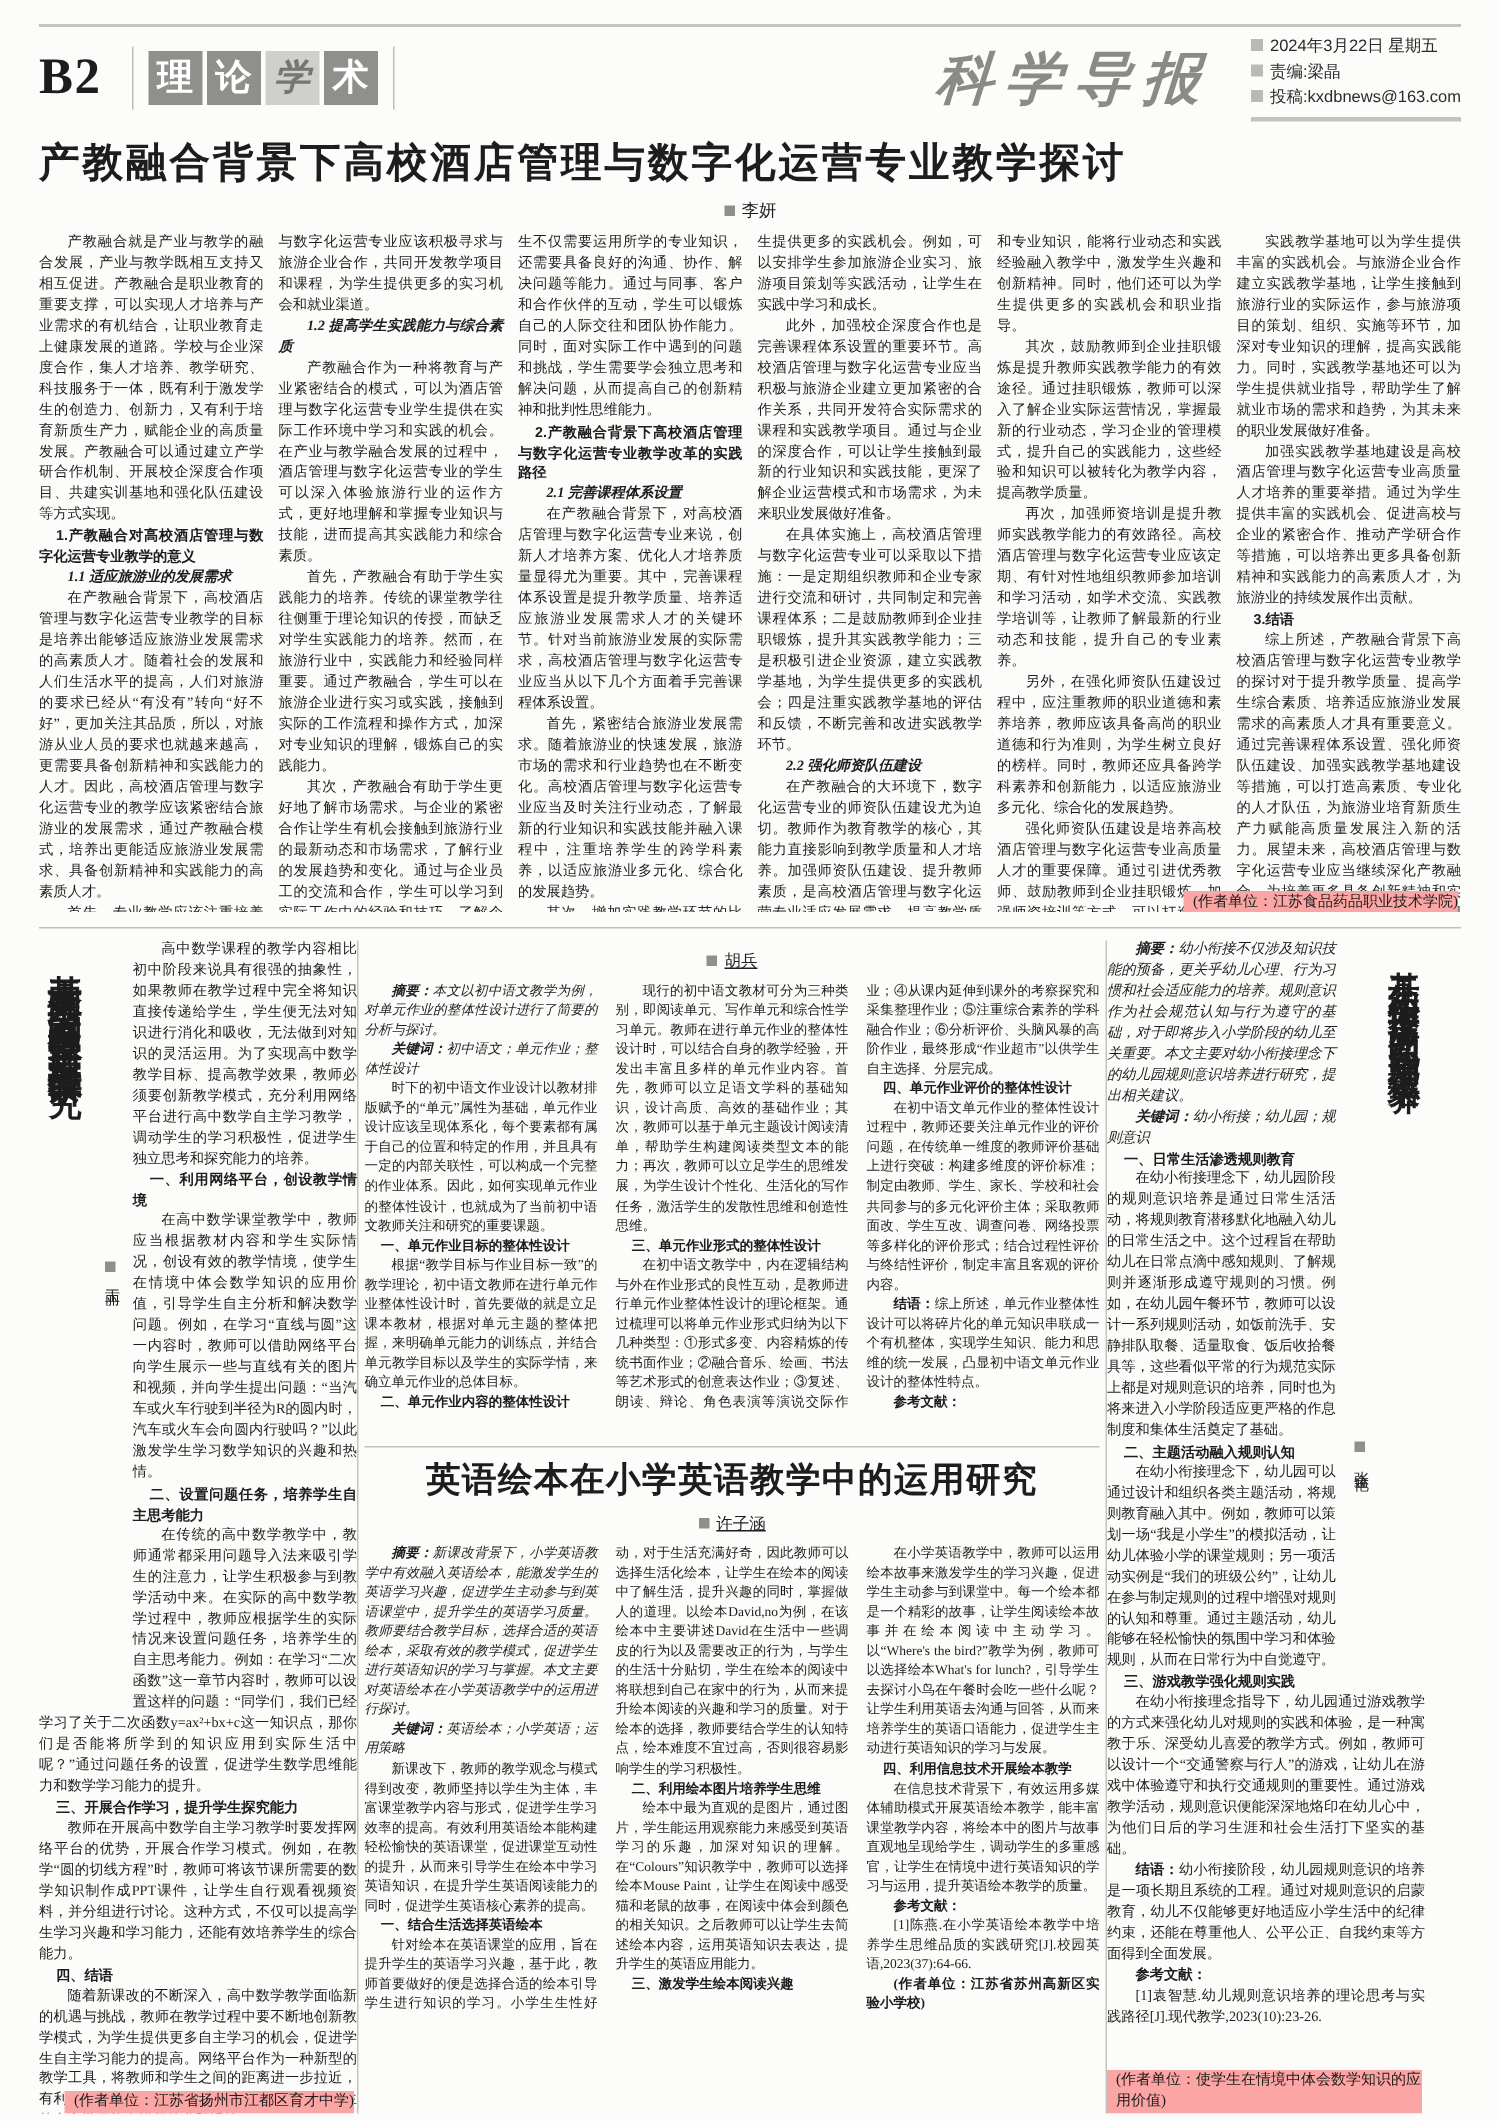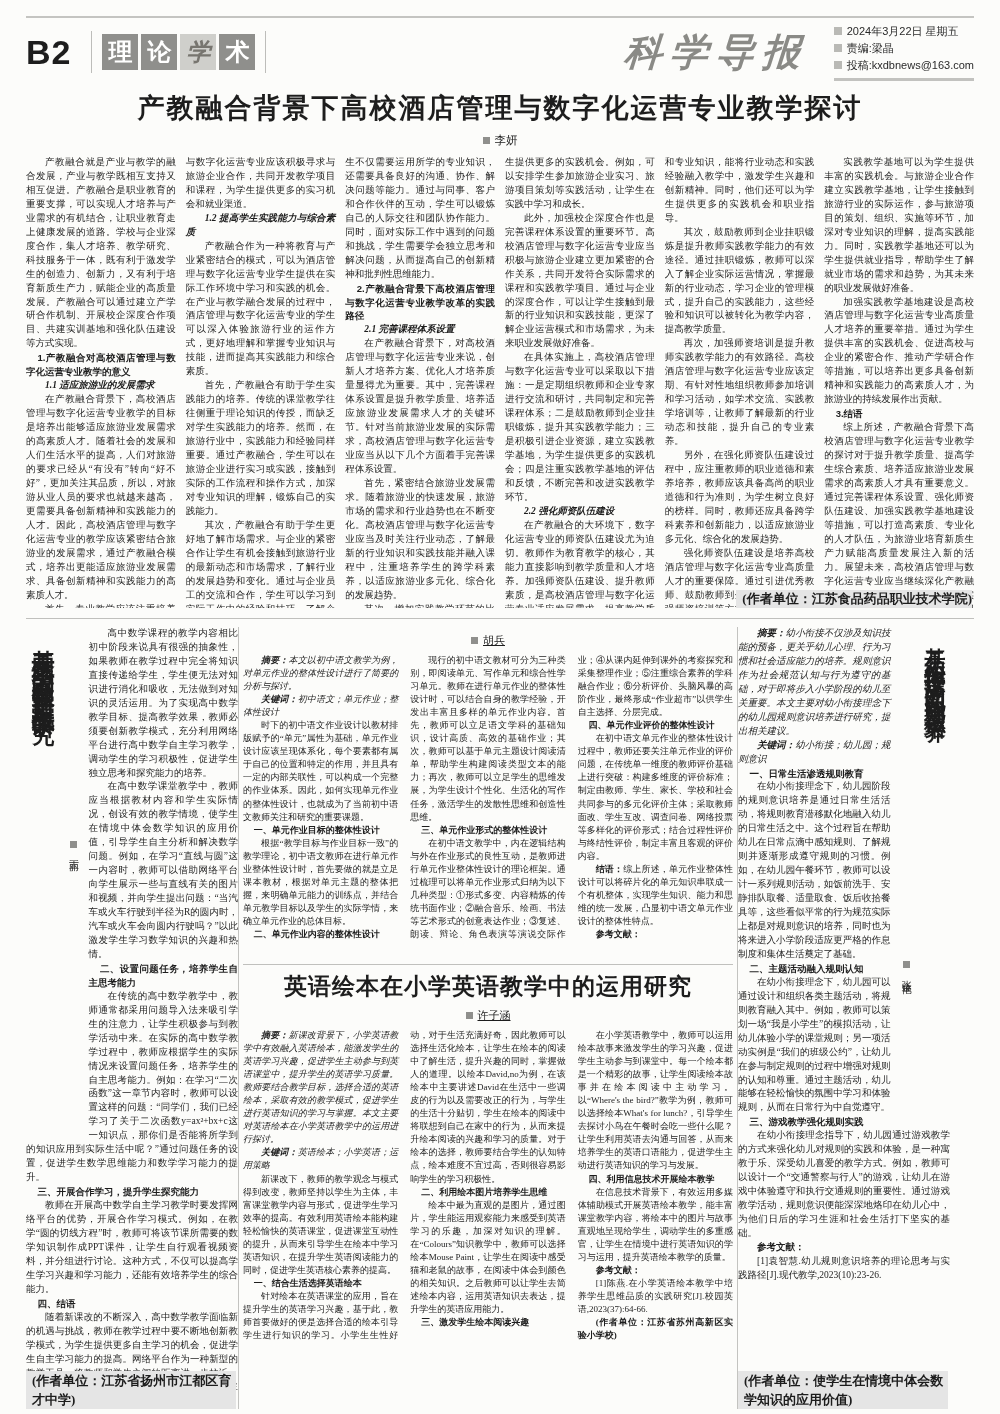--- a/index.html
+++ b/index.html
@@ -2,47 +2,47 @@
 <html><head>
 <meta charset="utf-8">
 <style>
   * { margin:0; padding:0; box-sizing:border-box; }
   html,body { background:#d9d9d6; }
   body { font-family:"Liberation Serif","DejaVu Serif",serif; color:#1d1d1d; }
   .page { width:1000px; height:1414px; margin:0 auto; background:#fcfcfa; padding:16px 26px 20px 26px; overflow:hidden; position:relative; }
 
   
   .hdr { border-top:2px solid #c4c4c1; padding-top:6px; height:64px; display:flex; align-items:center; }
-  .hdr-pageno { font-size:34px; font-weight:700; font-family:Liberation Sans, sans-serif; letter-spacing:1px; margin-right:10px; }
+  .hdr-pageno { font-size:34px; font-weight:700; font-family:Liberation Serif, serif; letter-spacing:1px; margin-right:10px; }
   .hdr-sep { width:1px; height:42px; background:#bdbdba; margin:0 10px; }
   .logo-row { display:flex; gap:3px; }
   .logo-box { width:36px; height:36px; background:#8f8f8c; color:#fff; font-family:"Liberation Sans",sans-serif; font-weight:700; font-size:24px; line-height:36px; text-align:center; }
   .logo-box.alt { background:#cfcfcb; color:#77756f; font-style:italic; font-family:"Liberation Serif",serif; }
   .hdr-fill { flex:1; }
   .masthead { font-size:38px; font-weight:700; font-style:italic; color:#8a8a86; font-family:"Liberation Serif",serif; letter-spacing:8px; margin-right:26px; transform:skewX(-4deg); }
   .hdr-info { font-size:11px; line-height:17px; color:#2a2a2a; border-bottom:3px solid #c2c2bf; padding-bottom:4px; font-family:"Liberation Sans",sans-serif; }
   .sq { display:inline-block; width:8px; height:8px; background:#b9b9b5; margin-right:5px; }
   .sq.dark { background:#8f8f8c; width:7px; height:7px; }
 
   
-  .main-title { text-align:center; font-family:"Liberation Sans","DejaVu Sans",sans-serif; font-weight:700; font-size:27px; letter-spacing:2px; margin-top:10px; }
+  .main-title { text-align:left; font-family:"Liberation Sans","DejaVu Sans",sans-serif; font-weight:700; font-size:27px; letter-spacing:2px; margin-top:10px; }
   .byline { text-align:center; font-size:11.5px; margin:7px 0 8px 0; font-family:"Liberation Sans",sans-serif; }
   .main-body-wrap { height:452px; overflow:hidden; position:relative; }
   .cols6 { column-count:6; column-gap:10px; font-size:9.5px; line-height:1.47; }
   .main-rule { border-bottom:1px solid #c0c0bd; margin:10px 0 8px 0; }
 
   
   .blk { text-indent:2em; text-align:justify; }
   .blk-h { font-weight:700; font-family:"Liberation Sans",sans-serif; text-indent:1.2em; }
   .blk-hi { font-weight:700; font-style:italic; text-indent:2em; }
   .blk-abs, .blk-kw { font-style:italic; }
   .blk-ref { }
   .blk-hs { font-weight:700; text-indent:2em; }
   .blk-aff { font-weight:700; }
-  .aff-abs { position:absolute; right:2px; bottom:0; background:#e5e5e5; font-weight:700; font-size:13px; padding-left:6px; }
+  .aff-abs { position:absolute; right:2px; bottom:0; background:#fca5a5; font-weight:400; font-size:10px; padding-left:6px; }
 
   
   .bottom { display:grid; grid-template-columns:212px 1px 498px 1px 212px; column-gap:0; height:782px; }
   .vrule { background:#c3c3c0; height:100%; }
 
   .side { position:relative; overflow:hidden; height:100%; font-size:9.5px; line-height:1.47; }
   .vblock { display:flex; }
   .vblock.left { float:left; margin:4px 8px 6px 0; }
   .vblock.right { float:right; margin:4px 0 6px 8px; }
   .vtitle { writing-mode:vertical-rl; text-orientation:upright; font-family:"Liberation Sans","DejaVu Sans",sans-serif; font-weight:700; letter-spacing:4px; }
@@ -127,20 +127,21 @@
 
   <div class="bottom">
 
     <div class="side">
       <div class="vblock left">
         <div class="vtitle lt">基于网络平台的高中数学自主学习教学研究</div>
         <div class="vauthor lt"><span class="sq dark"></span><span>王丽</span></div>
       </div>
       <div>
           <p class="blk blk-p">高中数学课程的教学内容相比初中阶段来说具有很强的抽象性，如果教师在教学过程中完全将知识直接传递给学生，学生便无法对知识进行消化和吸收，无法做到对知识的灵活运用。为了实现高中数学教学目标、提高教学效果，教师必须要创新教学模式，充分利用网络平台进行高中数学自主学习教学，调动学生的学习积极性，促进学生独立思考和探究能力的培养。</p>
+          <p class="blk blk-h">一、利用网络平台，创设教学情境</p>
           <p class="blk blk-p">在高中数学课堂教学中，教师应当根据教材内容和学生实际情况，创设有效的教学情境，使学生在情境中体会数学知识的应用价值，引导学生自主分析和解决数学问题。例如，在学习“直线与圆”这一内容时，教师可以借助网络平台向学生展示一些与直线有关的图片和视频，并向学生提出问题：“当汽车或火车行驶到半径为R的圆内时，汽车或火车会向圆内行驶吗？”以此激发学生学习数学知识的兴趣和热情。</p>
           <p class="blk blk-h">二、设置问题任务，培养学生自主思考能力</p>
           <p class="blk blk-p">在传统的高中数学教学中，教师通常都采用问题导入法来吸引学生的注意力，让学生积极参与到教学活动中来。在实际的高中数学教学过程中，教师应根据学生的实际情况来设置问题任务，培养学生的自主思考能力。例如：在学习“二次函数”这一章节内容时，教师可以设置这样的问题：“同学们，我们已经学习了关于二次函数y=ax²+bx+c这一知识点，那你们是否能将所学到的知识应用到实际生活中呢？”通过问题任务的设置，促进学生数学思维能力和数学学习能力的提升。</p>
           <p class="blk blk-h">三、开展合作学习，提升学生探究能力</p>
           <p class="blk blk-p">教师在开展高中数学自主学习教学时要发挥网络平台的优势，开展合作学习模式。例如，在教学“圆的切线方程”时，教师可将该节课所需要的数学知识制作成PPT课件，让学生自行观看视频资料，并分组进行讨论。这种方式，不仅可以提高学生学习兴趣和学习能力，还能有效培养学生的综合能力。</p>
           <p class="blk blk-h">四、结语</p>
           <p class="blk blk-p">随着新课改的不断深入，高中数学教学面临新的机遇与挑战，教师在教学过程中要不断地创新教学模式，为学生提供更多自主学习的机会，促进学生自主学习能力的提高。网络平台作为一种新型的教学工具，将教师和学生之间的距离进一步拉近，有利于自主学习教学活动的开展，便于教师对学生的自主学习能力进行培养和锻炼。</p>
         </div>
       <div class="aff-abs">(作者单位：江苏省扬州市江都区育才中学)</div>
     </div>
@@ -198,20 +199,21 @@
       </div>
       <div>
           <p class="blk blk-abs"><b>摘要：</b>幼小衔接不仅涉及知识技能的预备，更关乎幼儿心理、行为习惯和社会适应能力的培养。规则意识作为社会规范认知与行为遵守的基础，对于即将步入小学阶段的幼儿至关重要。本文主要对幼小衔接理念下的幼儿园规则意识培养进行研究，提出相关建议。</p>
           <p class="blk blk-kw"><b>关键词：</b>幼小衔接；幼儿园；规则意识</p>
           <p class="blk blk-h">一、日常生活渗透规则教育</p>
           <p class="blk blk-p">在幼小衔接理念下，幼儿园阶段的规则意识培养是通过日常生活活动，将规则教育潜移默化地融入幼儿的日常生活之中。这个过程旨在帮助幼儿在日常点滴中感知规则、了解规则并逐渐形成遵守规则的习惯。例如，在幼儿园午餐环节，教师可以设计一系列规则活动，如饭前洗手、安静排队取餐、适量取食、饭后收拾餐具等，这些看似平常的行为规范实际上都是对规则意识的培养，同时也为将来进入小学阶段适应更严格的作息制度和集体生活奠定了基础。</p>
           <p class="blk blk-h">二、主题活动融入规则认知</p>
           <p class="blk blk-p">在幼小衔接理念下，幼儿园可以通过设计和组织各类主题活动，将规则教育融入其中。例如，教师可以策划一场“我是小学生”的模拟活动，让幼儿体验小学的课堂规则；另一项活动实例是“我们的班级公约”，让幼儿在参与制定规则的过程中增强对规则的认知和尊重。通过主题活动，幼儿能够在轻松愉快的氛围中学习和体验规则，从而在日常行为中自觉遵守。</p>
           <p class="blk blk-h">三、游戏教学强化规则实践</p>
           <p class="blk blk-p">在幼小衔接理念指导下，幼儿园通过游戏教学的方式来强化幼儿对规则的实践和体验，是一种寓教于乐、深受幼儿喜爱的教学方式。例如，教师可以设计一个“交通警察与行人”的游戏，让幼儿在游戏中体验遵守和执行交通规则的重要性。通过游戏教学活动，规则意识便能深深地烙印在幼儿心中，为他们日后的学习生涯和社会生活打下坚实的基础。</p>
+          <p class="blk blk-pb"><b>结语：</b>幼小衔接阶段，幼儿园规则意识的培养是一项长期且系统的工程。通过对规则意识的启蒙教育，幼儿不仅能够更好地适应小学生活中的纪律约束，还能在尊重他人、公平公正、自我约束等方面得到全面发展。</p>
           <p class="blk blk-hs">参考文献：</p>
           <p class="blk blk-ref">[1]袁智慧.幼儿规则意识培养的理论思考与实践路径[J].现代教学,2023(10):23-26.</p>
         </div>
       <div class="aff-abs">(作者单位：使学生在情境中体会数学知识的应用价值)</div>
     </div>
 
   </div>
 </div>
 
 </body></html>

